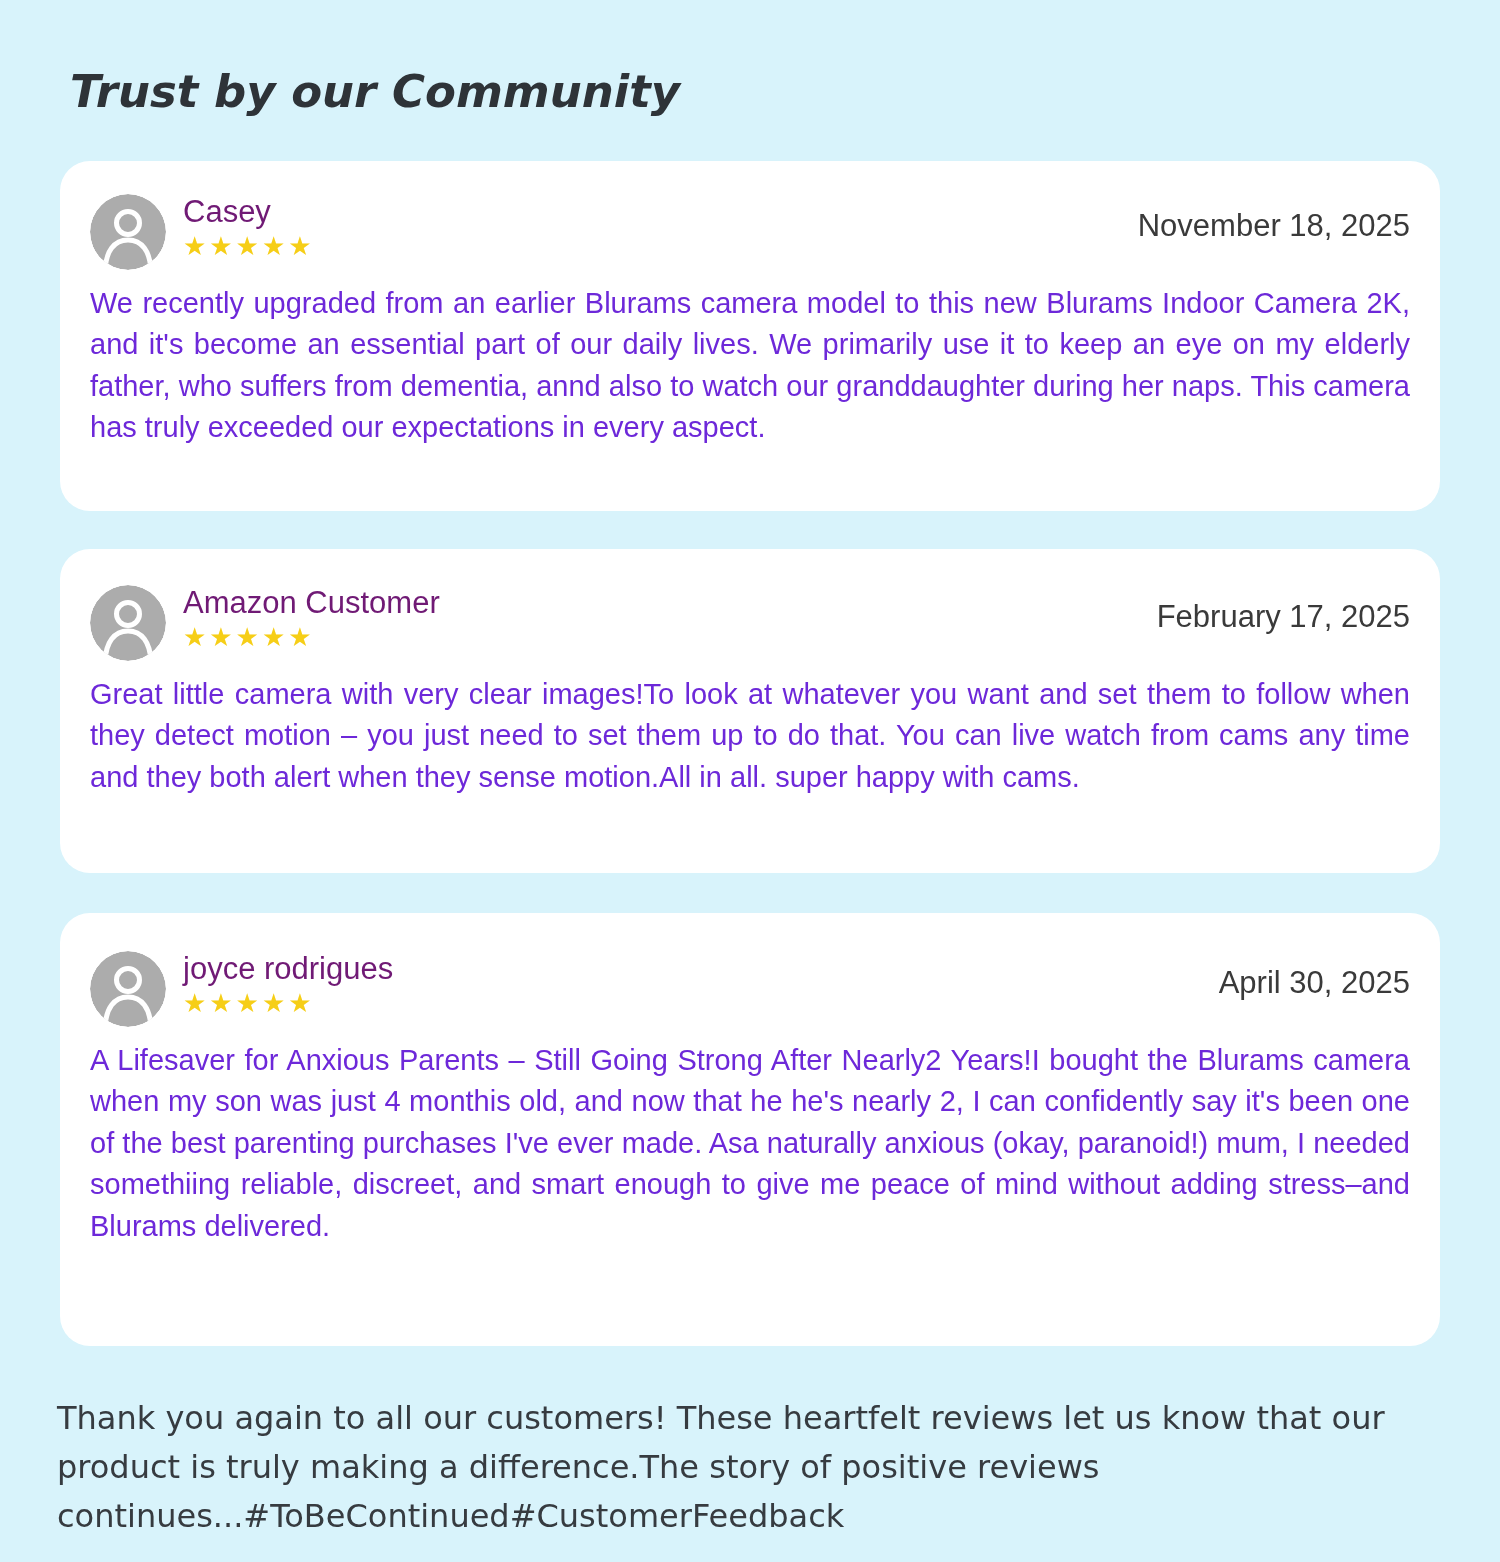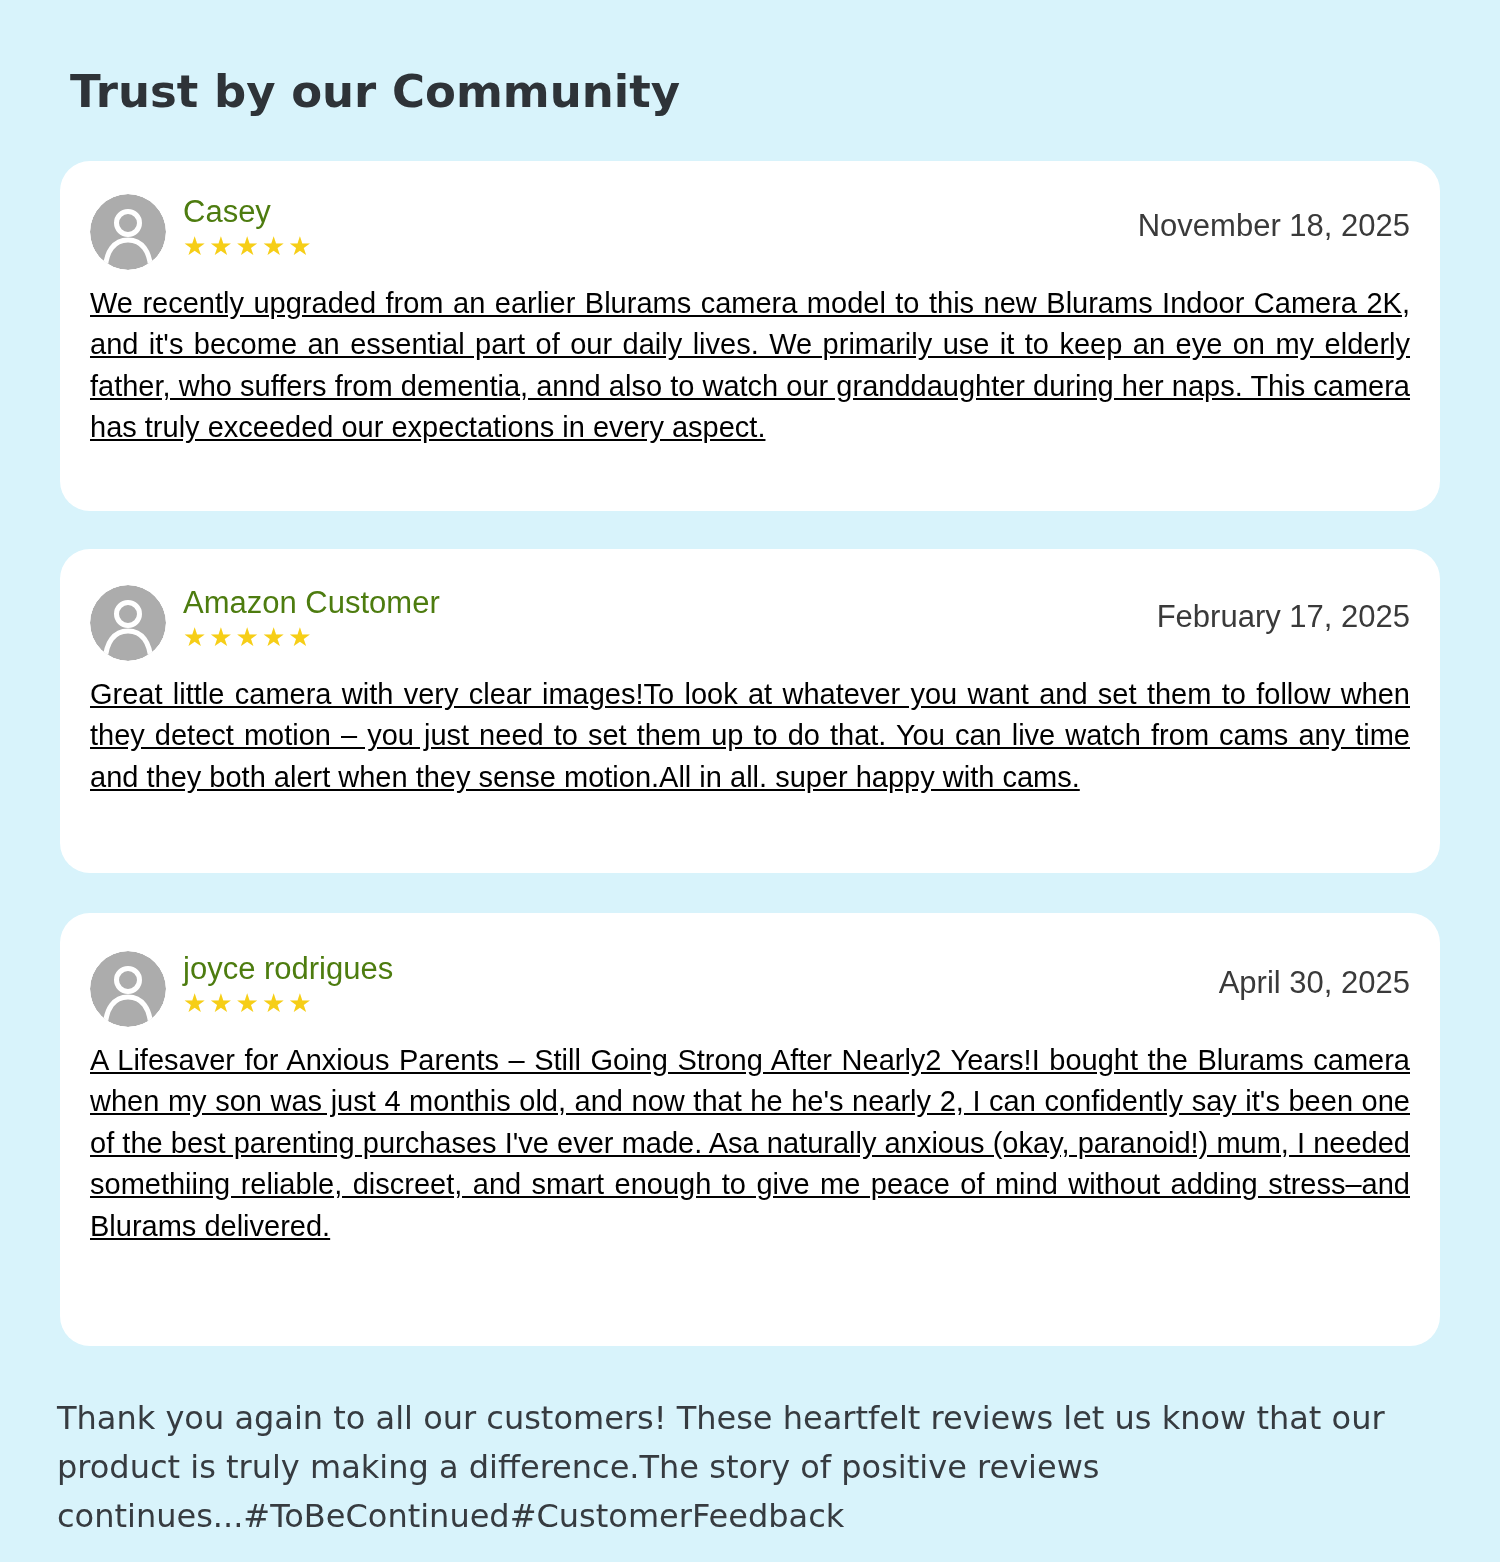--- a/index.html
+++ b/index.html
@@ -12,20 +12,21 @@
     font-family: "Liberation Sans", sans-serif;
     overflow: hidden;
   }
   .page-title {
     font-family: "DejaVu Sans", sans-serif;
     font-weight: 700;
     font-size: 45px;
     color: #2E3338;
     margin: 0 0 0 10px;
     line-height: 1.15;
+    font-style: italic;
   }
   .review-card {
     background: #FFFFFF;
     border-radius: 30px;
     box-sizing: border-box;
     padding: 33px 30px 0 30px;
     margin-top: 38px;
   }
   .card-1 { margin-top: 43px; height: 350px; }
   .card-2 { height: 324px; padding-top: 36px; }
@@ -38,21 +39,21 @@
     width: 76px;
     height: 76px;
     flex: none;
     border-radius: 50%;
     overflow: hidden;
   }
   .avatar svg { display: block; }
   .id-block { margin-left: 17px; }
   .reviewer-name {
     font-size: 31px;
-    color: #4d7c0f;
+    color: #701a75;
     line-height: 1.15;
   }
   .stars {
     font-family: "DejaVu Sans", sans-serif;
     color: #F6CE17;
     font-size: 26px;
     line-height: 1;
     letter-spacing: 3px;
     margin-top: 4px;
   }
@@ -60,23 +61,22 @@
     margin-left: auto;
     font-size: 31px;
     color: #3A3A3A;
     margin-top: 14px;
     white-space: nowrap;
   }
   .review-text {
     margin-top: 13px;
     font-size: 29px;
     line-height: 41.5px;
-    color: #000000;
+    color: #6d28d9;
     text-align: justify;
-    text-decoration: underline;
   }
   .footer-note {
     font-family: "DejaVu Sans", sans-serif;
     font-size: 32px;
     line-height: 49px;
     color: #363B40;
     width: 1392px;
     margin: 48px 0 0 -3px;
   }
 </style>

